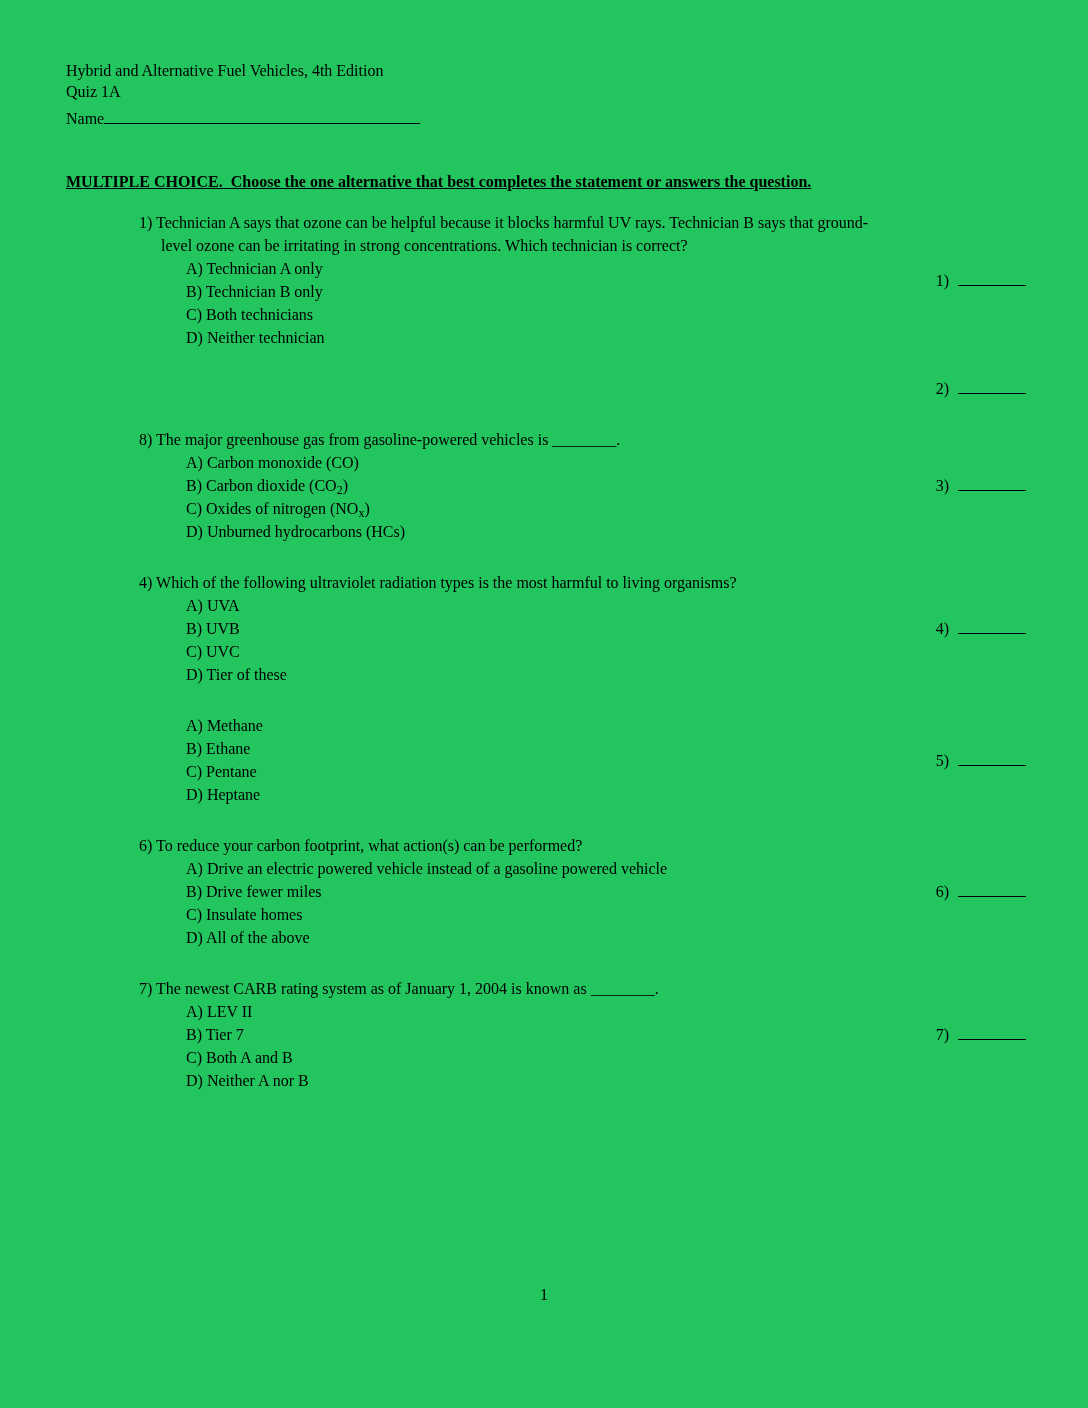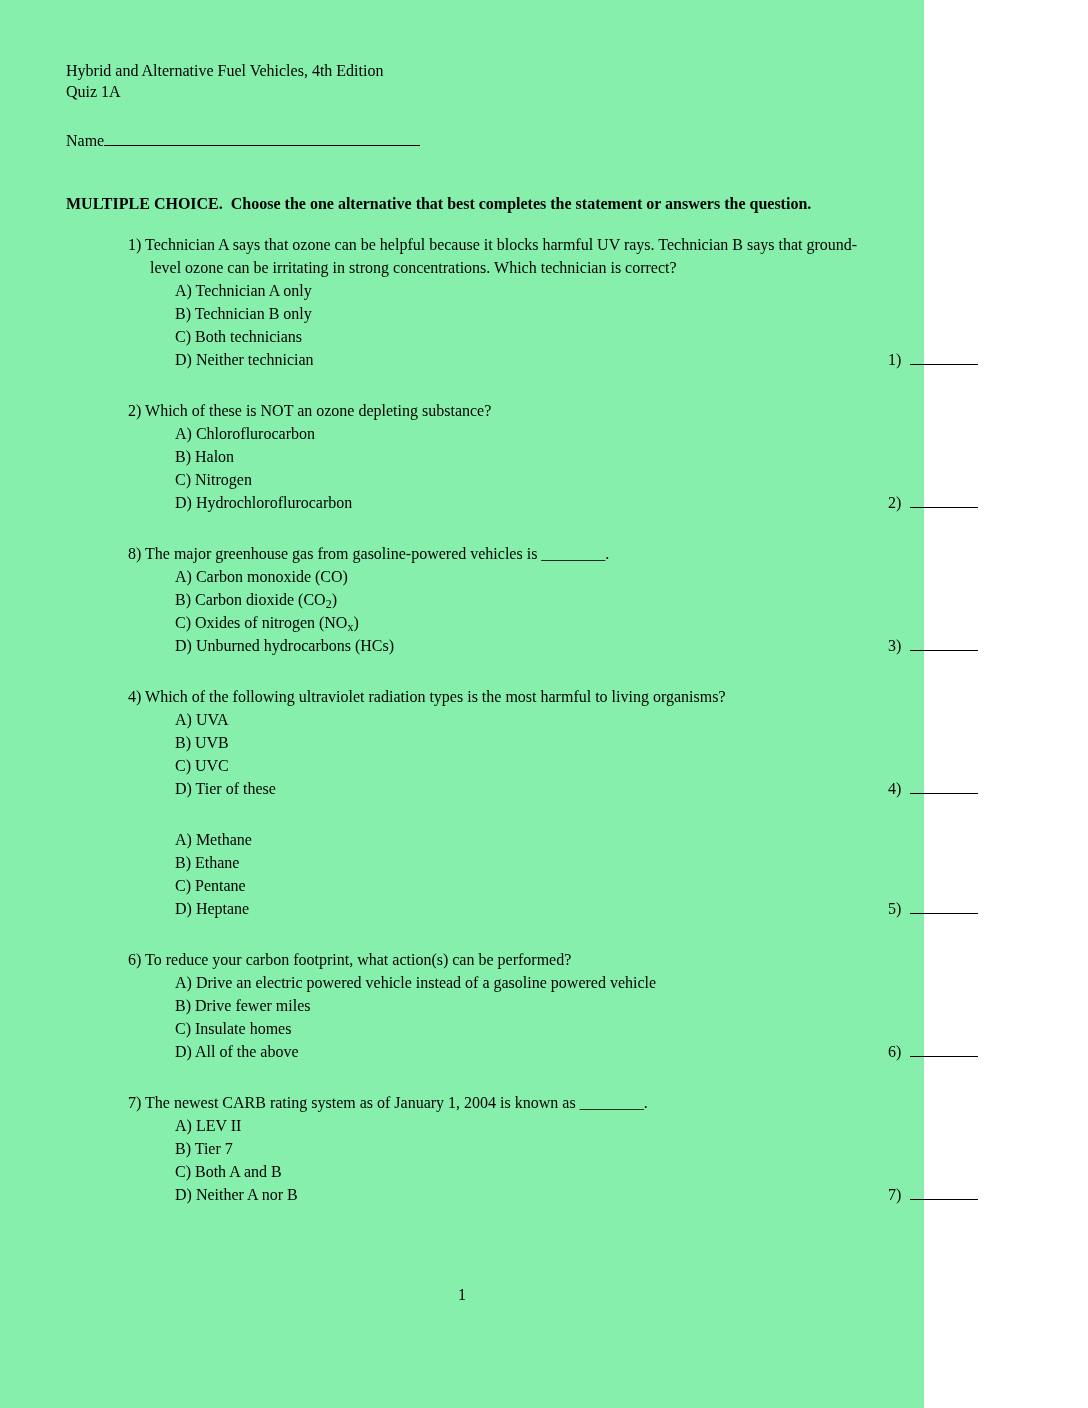--- a/index.html
+++ b/index.html
@@ -2,58 +2,60 @@
 <html><head>
 <meta charset="utf-8">
 <style>
   html, body {
     margin: 0;
     padding: 0;
     background: #ffffff;
   }
   .page {
     position: relative;
-    width: 924px;
+    width: 1088px;
     height: 1408px;
-    background: #86efac;
+    background: #22c55e;
     font-family: "Liberation Serif", "DejaVu Serif", serif;
     font-size: 16px;
     color: #000000;
     box-sizing: border-box;
     padding: 60px 62px 12px 66px;
   }
   .header-line {
     line-height: 21px;
   }
   .name-row {
-    margin-top: 28px;
+    margin-top: 6px;
     line-height: 21px;
   }
   .name-underline {
     display: inline-block;
     width: 316px;
     border-bottom: 1px solid #000;
     height: 14px;
     vertical-align: baseline;
   }
   .instructions {
     margin-top: 42px;
     font-weight: bold;
     line-height: 22px;
     white-space: pre-wrap;
+    text-decoration: underline;
   }
   .questions {
     margin-top: 18px;
     margin-left: 62px;
   }
   .question {
     display: flex;
-    align-items: flex-end;
+    align-items: center;
     margin-bottom: 28px;
     line-height: 23px;
+    margin-left: 11px;
   }
   .q-main {
     width: 760px;
     flex: none;
   }
   .q-text {
     padding-left: 22px;
     text-indent: -22px;
   }
   .q-option {
@@ -110,29 +112,20 @@
             <div class="q-option">C) Both technicians</div>
             <div class="q-option">D) Neither technician</div>
           </div>
     </div>
     <div class="q-answer">
       <span class="q-answer-num">1)</span><span class="q-answer-line"></span>
     </div>
   </div>
 
   <div class="question">
-    <div class="q-main">
-      <div class="q-text">2) Which of these is NOT an ozone depleting substance?</div>
-      <div class="q-options">
-            <div class="q-option">A) Chloroflurocarbon</div>
-            <div class="q-option">B) Halon</div>
-            <div class="q-option">C) Nitrogen</div>
-            <div class="q-option">D) Hydrochloroflurocarbon</div>
-          </div>
-    </div>
     <div class="q-answer">
       <span class="q-answer-num">2)</span><span class="q-answer-line"></span>
     </div>
   </div>
 
   <div class="question">
     <div class="q-main">
       <div class="q-text">8) The major greenhouse gas from gasoline-powered vehicles is ________.</div>
       <div class="q-options">
             <div class="q-option">A) Carbon monoxide (CO)</div>

